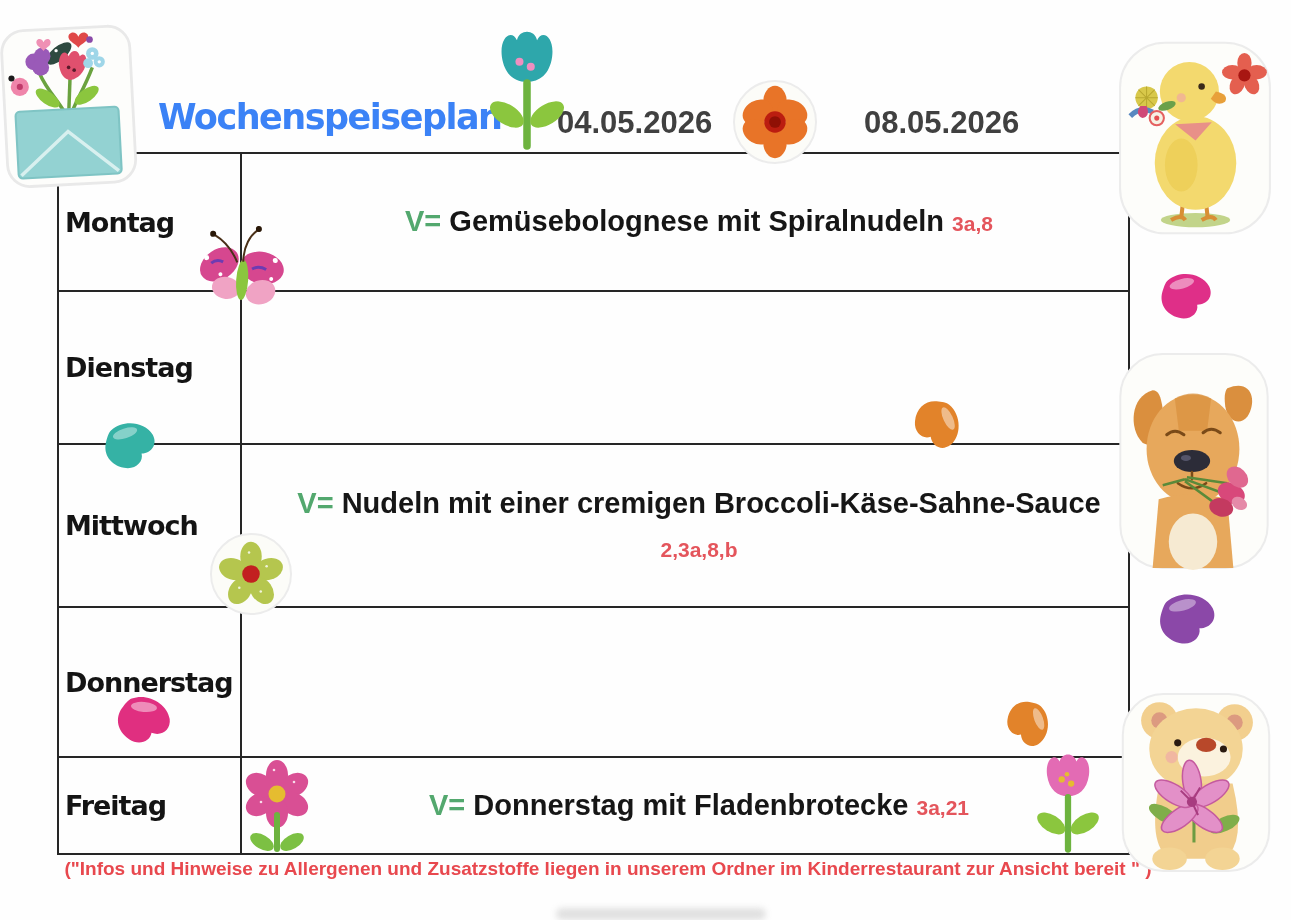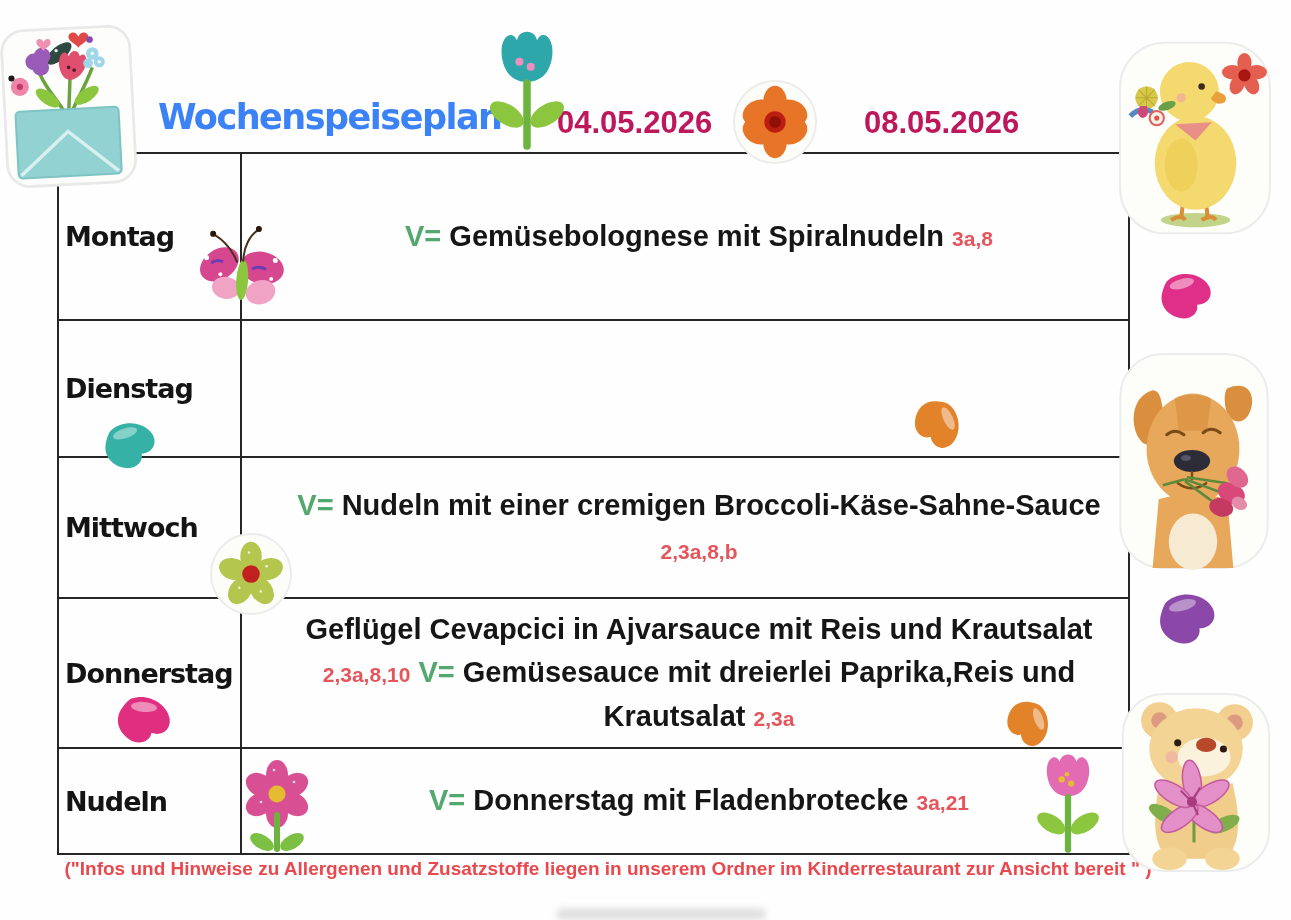--- a/index.html
+++ b/index.html
@@ -8,33 +8,33 @@
     background:#fefefe; font-family:"Liberation Sans", sans-serif;
   }
   
   .title {
     position:absolute; left:158px; top:97px;
     font-family:"DejaVu Sans", sans-serif; font-weight:700;
     font-size:35px; letter-spacing:-1.5px; color:#3b82f6; white-space:nowrap;
   }
   .date {
     position:absolute; top:105px; font-weight:700; font-size:31px;
-    color:#be185d; letter-spacing:0px; white-space:nowrap;
+    color:#404040; letter-spacing:0px; white-space:nowrap;
   }
   .date-start { left:557px; }
   .date-end   { left:845px;margin-left:19px; }
   
   .menu-table {
     position:absolute; left:57px; top:152px; width:1073px; height:703px;
     border:2px solid #262626; box-sizing:border-box;
     display:flex; flex-direction:column;
   }
   .row { display:flex; box-sizing:border-box; border-bottom:2px solid #262626; }
   .row:last-child { border-bottom:none; }
-  .r1 { height:167px; } .r2 { height:137px; } .r3 { height:141px; }
+  .r1 { height:138px; } .r2 { height:153px; } .r3 { height:163px; }
   .r4 { height:150px; } .r5 { flex:1; }
   .day-cell {
     width:183px; box-sizing:border-box; border-right:2px solid #262626;
     display:flex; align-items:center; padding-left:6px;
     font-family:"DejaVu Sans", sans-serif; font-weight:700;
     font-size:27px; letter-spacing:-1px; color:#141414; white-space:nowrap;
   }
   .meal-cell {
     flex:1; display:flex; align-items:center; justify-content:center;
     text-align:center; padding:16px 26px; box-sizing:border-box;
@@ -87,33 +87,24 @@
         <div>
           <span class="veg">V=</span>
           <span>Nudeln mit einer cremigen Broccoli-Käse-Sahne-Sauce</span>
           <span class="alg">2,3a,8,b</span>
         </div>
       </div>
     </div>
 
     <div class="row r4">
       <div class="day-cell">Donnerstag</div>
-      <div class="meal-cell">
-        <div>
-          <span>Geflügel Cevapcici in Ajvarsauce mit Reis und Krautsalat</span>
-          <span class="alg">2,3a,8,10</span>
-          <span class="veg">V=</span>
-          <span>Gemüsesauce mit dreierlei Paprika,Reis und Krautsalat</span>
-          <span class="alg">2,3a</span>
-        </div>
-      </div>
     </div>
 
     <div class="row r5">
-      <div class="day-cell">Nudeln</div>
+      <div class="day-cell">Freitag</div>
       <div class="meal-cell">
         <div>
           <span class="veg">V=</span>
           <span>Donnerstag mit Fladenbrotecke</span>
           <span class="alg">3a,21</span>
         </div>
       </div>
     </div>
 
   </div>

